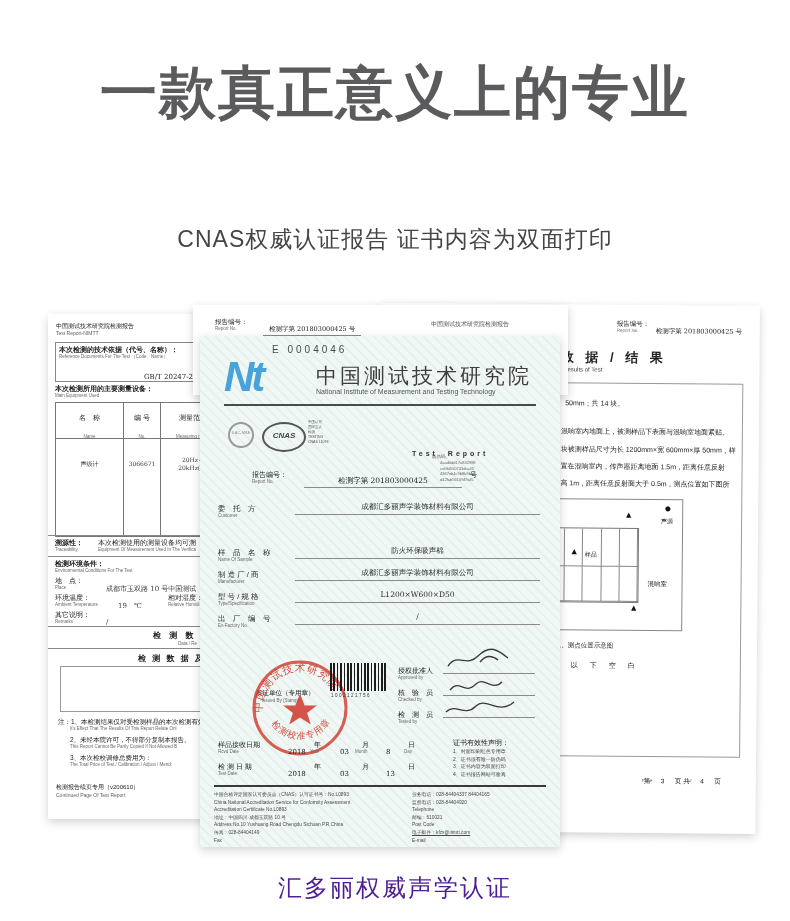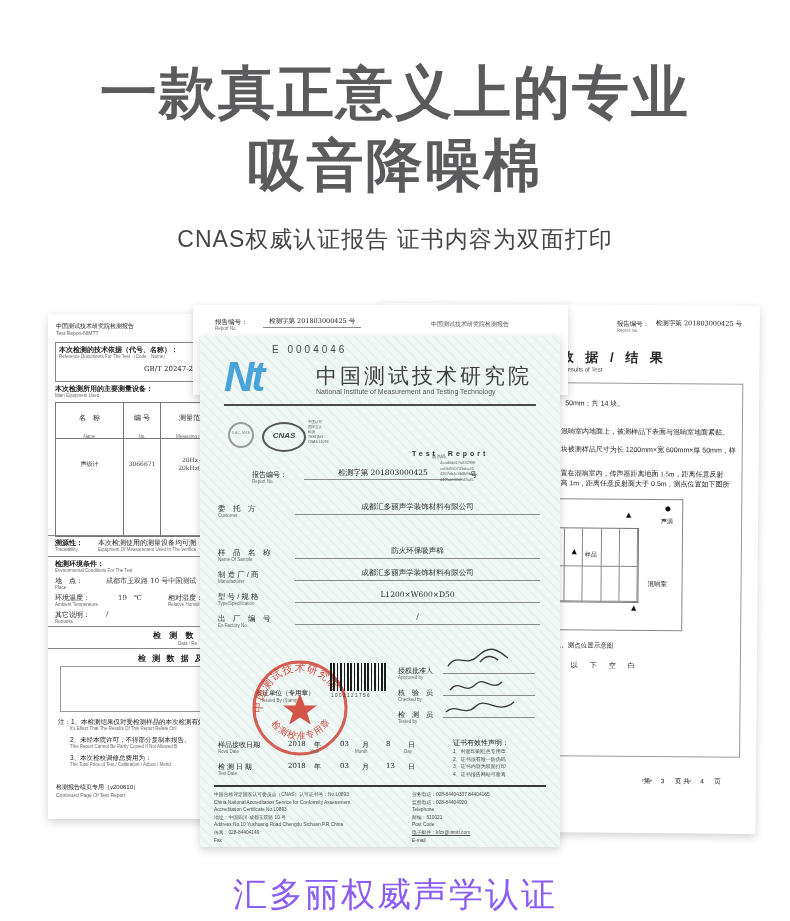--- a/index.html
+++ b/index.html
@@ -3,39 +3,39 @@
 <meta charset="utf-8">
 <style>
   html,body{margin:0;padding:0;background:#fff;}
   .canvas{position:relative;width:790px;height:921px;background:#ffffff;overflow:hidden;
           font-family:"Liberation Sans",sans-serif;color:#3c3c3c;}
   .abs{position:absolute;}
   .ctr{left:0;width:100%;text-align:center;}
   
   .title{font-size:57px;font-weight:700;color:#5b5b5d;letter-spacing:2px;}
   .subtitle{font-size:23px;color:#454545;letter-spacing:1px;}
-  .caption{font-size:34px;color:#8b5cf6;letter-spacing:2px;}
+  .caption{font-size:24px;color:#4c1d95;letter-spacing:2px;}
   
   .doc{position:absolute;background:#fff;box-shadow:0 3px 9px rgba(0,0,0,.18);}
   .doc-left{left:48px;top:314px;width:245px;height:505px;z-index:1;}
   .doc-back{left:193px;top:305px;width:375px;height:90px;z-index:2;}
   .doc-right{left:380px;top:306px;width:380px;height:528px;z-index:1;transform:rotate(.5deg);transform-origin:top right;}
   .doc-center{left:200px;top:336px;width:360px;height:511px;z-index:3;
       background:#f0f7f4;
       background-image:repeating-linear-gradient(45deg,rgba(175,212,200,.16) 0 2px,transparent 2px 7px);}
   
   .t45{font-size:4.5px;line-height:6.5px;color:#6a6a6a;}
   .t5{font-size:5px;line-height:7px;color:#5f5f5f;}
   .t6{font-size:6px;line-height:8px;}
   .t65{font-size:6.5px;line-height:9px;}
   .t7{font-size:7px;line-height:9.5px;}
   .t75{font-size:7.5px;line-height:10px;}
   .t8{font-size:8px;line-height:11px;text-align:right;}
   .bold{font-weight:700;}
-  .serif{font-family:"DejaVu Serif",serif;}
+  .serif{font-family:"DejaVu Serif",serif;margin-top:8px;}
   .dark{color:#222;}
   .ul{border-bottom:1px solid #8a8a8a;}
   
   .ltable{position:absolute;left:7px;top:88px;width:170px;height:133px;border:1px solid #777;
           display:grid;grid-template-columns:68px 37px 65px;grid-template-rows:36px 97px;}
   .ltable>div{border-right:1px solid #777;border-bottom:1px solid #777;text-align:center;padding-top:3px;}
   
   .hr2{height:2px;background:#4a4a4a;}
   .field-row{position:absolute;left:0;width:100%;height:21px;}
   .field-cn{position:absolute;left:18px;top:0;width:78px;font-size:7.5px;color:#2e2e2e;}
@@ -53,21 +53,20 @@
              text-align:center;font-size:8px;font-weight:700;font-style:italic;color:#444;line-height:24px;}
   .ilac-circ{position:absolute;left:28px;top:86px;width:26px;height:26px;border:2px solid #9a9a9a;border-radius:50%;
              font-size:3.5px;color:#8a8a8a;text-align:center;line-height:5px;padding-top:7px;box-sizing:border-box;}
 </style>
 </head>
 <body>
 
 <div class="canvas">
 
   <div class="abs ctr title" style="top:55px;">一款真正意义上的专业</div>
-  <div class="abs ctr title" style="top:128px;">吸音降噪棉</div>
   <div class="abs ctr subtitle" style="top:224px;">CNAS权威认证报告 证书内容为双面打印</div>
 
   <div class="doc doc-left">
     <div class="abs t6 dark" style="left:8px;top:8px;">中国测试技术研究院检测报告</div>
     <div class="abs t5" style="left:8px;top:16px;">Test Report-NIMTT</div>
 
     <div class="abs" style="left:7px;top:28px;width:228px;height:38px;border:1px solid #888;">
       <div class="abs t7 bold dark" style="left:3px;top:2px;">本次检测的技术依据（代号、名称）：</div>
       <div class="abs t45" style="left:3px;top:11px;">Reference Documents For The Test （Code、Name）</div>
       <div class="abs t7 serif dark" style="left:88px;top:22px;">GB/T 20247-2006</div>
@@ -138,21 +137,21 @@
     <div class="abs t65 serif dark" style="left:276px;top:14px;">检测字第 201803000425 号</div>
 
     <div class="abs bold dark" style="left:132px;top:44px;font-size:13px;letter-spacing:4px;">检 测 数 据 / 结 果</div>
     <div class="abs t6" style="left:166px;top:61px;">Data / Results of Test</div>
 
     <div class="abs" style="left:148px;top:78px;width:214px;height:372px;border:1px solid #999;"></div>
 
     <div class="abs t7 dark" style="left:186px;top:94px;">50mm；共 14 块。</div>
     <div class="abs t7 dark" style="left:182px;top:122px;">混响室内地面上，被测样品下表面与混响室地面紧贴。</div>
     <div class="abs t7 dark" style="left:182px;top:140px;">块被测样品尺寸为长 1200mm×宽 600mm×厚 50mm，样</div>
-    <div class="abs t7 dark" style="left:182px;top:165px;font-family:Liberation Serif, serif;">置在混响室内，传声器距离地面 1.5m，距离任意反射</div>
+    <div class="abs t7 dark" style="left:182px;top:157px;">置在混响室内，传声器距离地面 1.5m，距离任意反射</div>
     <div class="abs t7 dark" style="left:182px;top:174px;">高 1m，距离任意反射面大于 0.5m，测点位置如下图所</div>
 
     <div class="abs" style="left:150px;top:194px;width:153px;height:130px;border:1px solid #888;"></div>
     <div class="dgrid">
       <div></div>
         <div></div>
         <div></div>
         <div></div>
         <div></div>
         <div></div>

